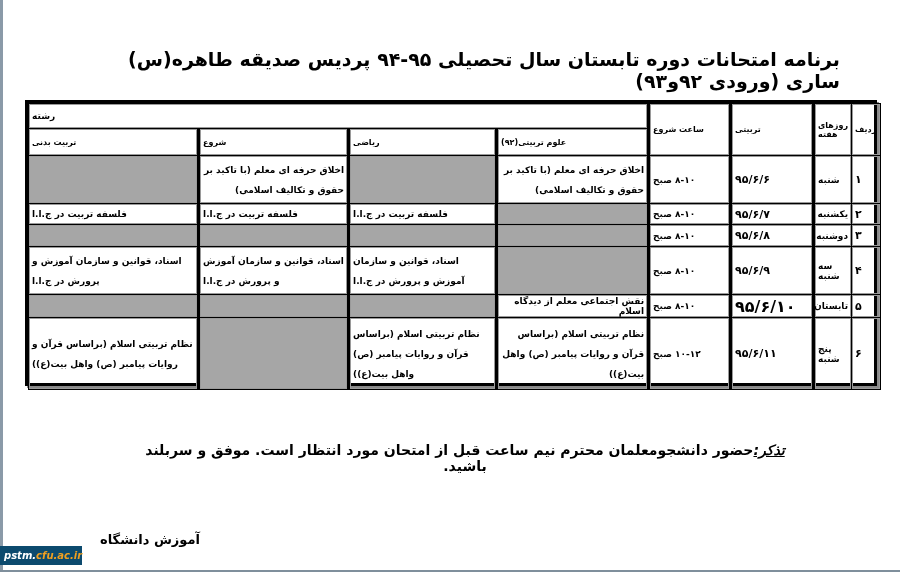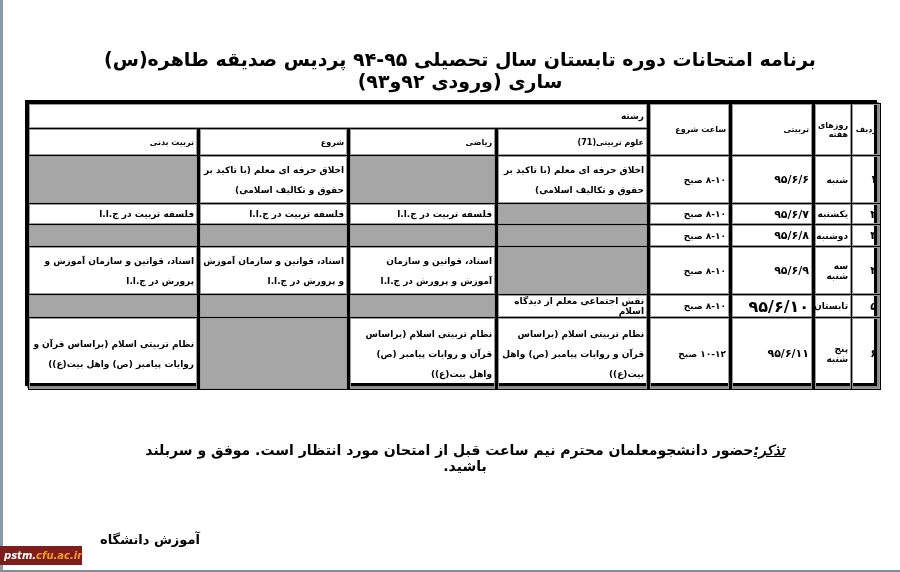--- a/index.html
+++ b/index.html
@@ -3,51 +3,51 @@
 <meta charset="utf-8">
 <style>
   html, body { margin: 0; padding: 0; }
   body {
     width: 900px; height: 572px; background: #ffffff; position: relative; overflow: hidden;
     font-family: "DejaVu Sans", sans-serif; color: #000;
   }
   .left-bar { position: absolute; left: 0; top: 0; width: 3px; height: 572px; background: #8a9aa8; }
   .bottom-bar { position: absolute; left: 0; bottom: 0; width: 900px; height: 2px; background: #7f8f9c; }
   .title {
-    position: absolute; left: 80px; top: 48px; width: 760px; text-align: center;
+    position: absolute; left: 80px; top: 48px; width: 760px; 
     direction: rtl; font-weight: bold; font-size: 19px; letter-spacing: 0;
   }
   .table-wrap {
     position: absolute; left: 25px; top: 100px; width: 852px; height: 286px;
     border: 3px solid #000; box-sizing: border-box; background: #fff;
     box-shadow: 2px 2px 0 #8a8a8a;
   }
   table.sched {
     direction: rtl; border-collapse: collapse; width: 100%; height: 100%;
     table-layout: fixed; font-size: 9px; font-weight: bold;
   }
   table.sched td, table.sched th {
-    border: 1px solid #000; text-align: right; vertical-align: middle; padding: 0 3px;
+    border: 1px solid #000; text-align: left; vertical-align: middle; padding: 0 3px;
     box-shadow: inset 0 0 0 1px #9a9a9a;
   }
   table.sched th { font-weight: bold; font-size: 8px; }
   .thick-r { border-left: 3px solid #000 !important; }
   .gray { background: #a6a6a6; }
   .cell-text { line-height: 20px; font-size: 9px; }
   .note {
     position: absolute; left: 130px; top: 442px; width: 670px; text-align: center;
     direction: rtl; font-weight: bold; font-size: 14px;
   }
   .note .label { text-decoration: underline; font-style: italic; }
   .footer-sign {
     position: absolute; left: 80px; top: 532px; width: 120px; text-align: right;
     direction: rtl; font-weight: bold; font-size: 13px;
   }
   .watermark {
-    position: absolute; left: 0; top: 546px; width: 82px; height: 19px; background: #7f1d1d;
+    position: absolute; left: 0; top: 546px; width: 82px; height: 19px; background: #0c4a6e;
     font-family: "DejaVu Sans", sans-serif; font-size: 10px; font-style: italic; font-weight: bold;
     line-height: 19px; padding-left: 4px; box-sizing: border-box; white-space: nowrap;
   }
   .wm-a { color: #ffffff; }
   .wm-b { color: #f0a020; }
 </style>
 </head>
 <body>
 
 <div class="left-bar"></div>
@@ -68,21 +68,21 @@
     </colgroup>
     <tbody>
         <tr style="height:25px">
       <th rowspan="2">ردیف</th>
       <th rowspan="2" class="thick-r">روزهای هفته</th>
       <th rowspan="2" class="thick-r">تربیتی</th>
       <th rowspan="2" class="thick-r">ساعت شروع</th>
       <th colspan="4" style="font-size:9px">رشته</th>
     </tr>
     <tr style="height:27px">
-      <th class="thick-r">علوم تربیتی(71)</th>
+      <th class="thick-r">علوم تربیتی(۹۲)</th>
       <th class="thick-r">ریاضی</th>
       <th class="thick-r">شروع</th>
       <th>تربیت بدنی</th>
     </tr>
 
     <tr style="height:48px">
       <td style="font-size:11px">۱</td>
       <td class="thick-r">شنبه</td>
       <td class="thick-r" style="font-size:11px">۹۵/۶/۶</td>
       <td class="thick-r">۸-۱۰ صبح</td>

